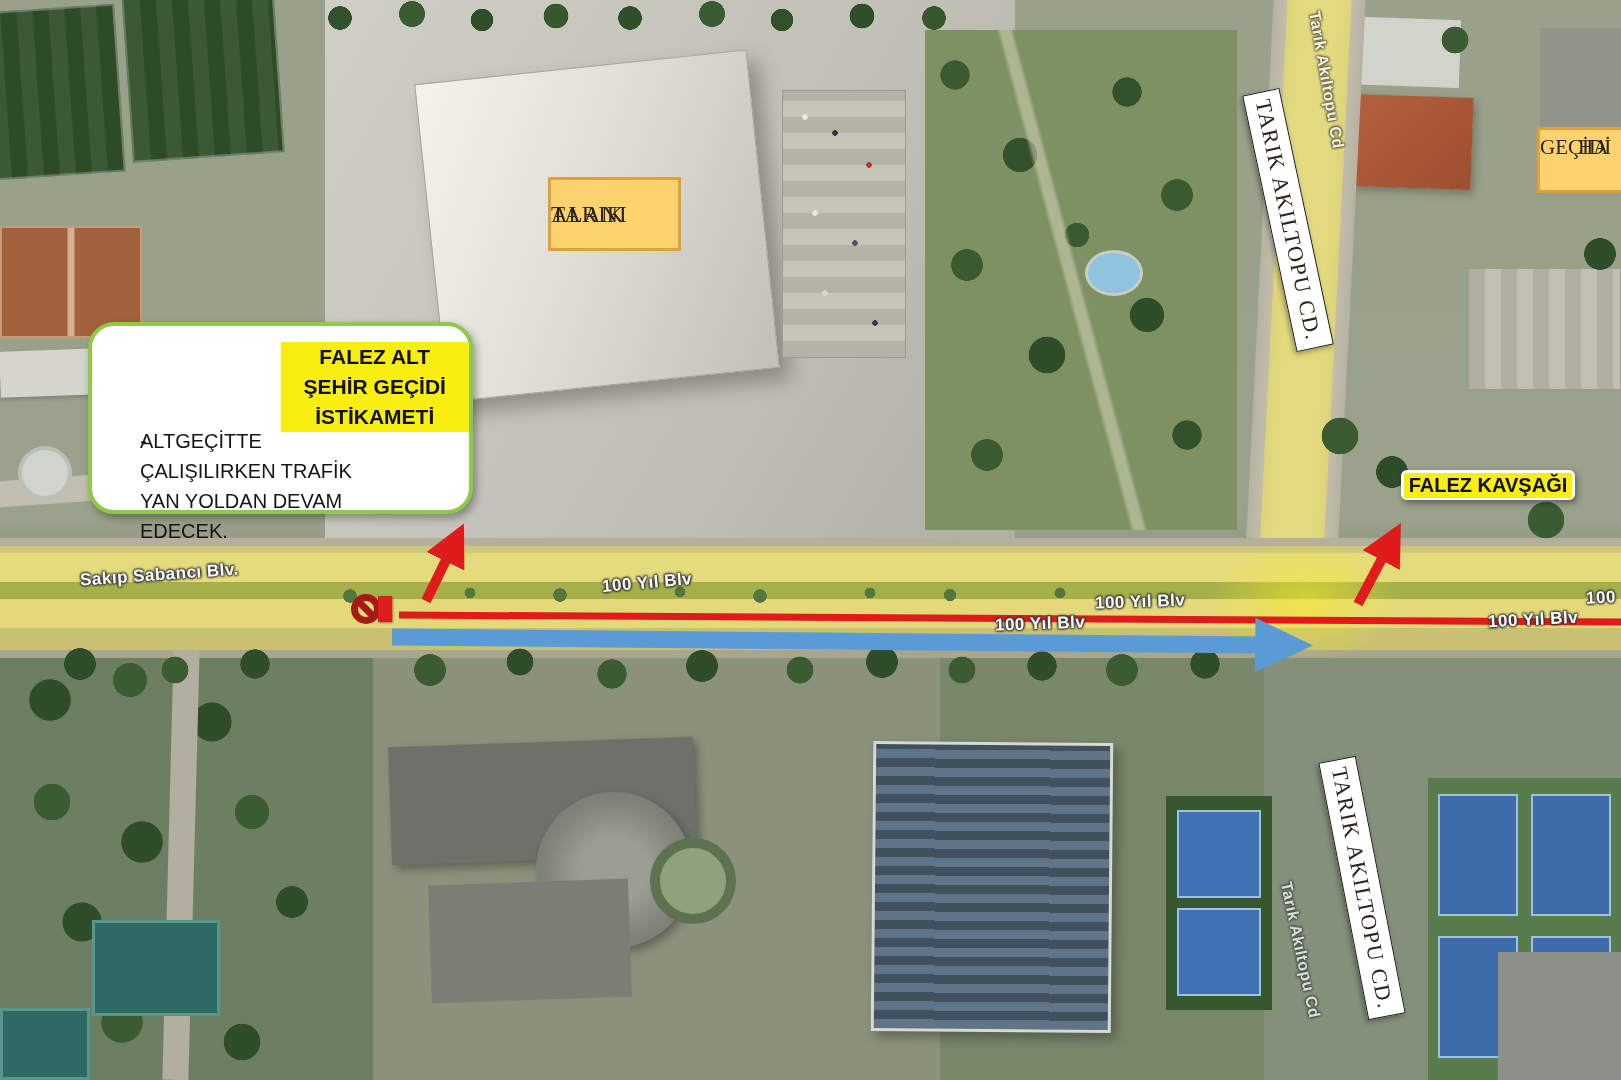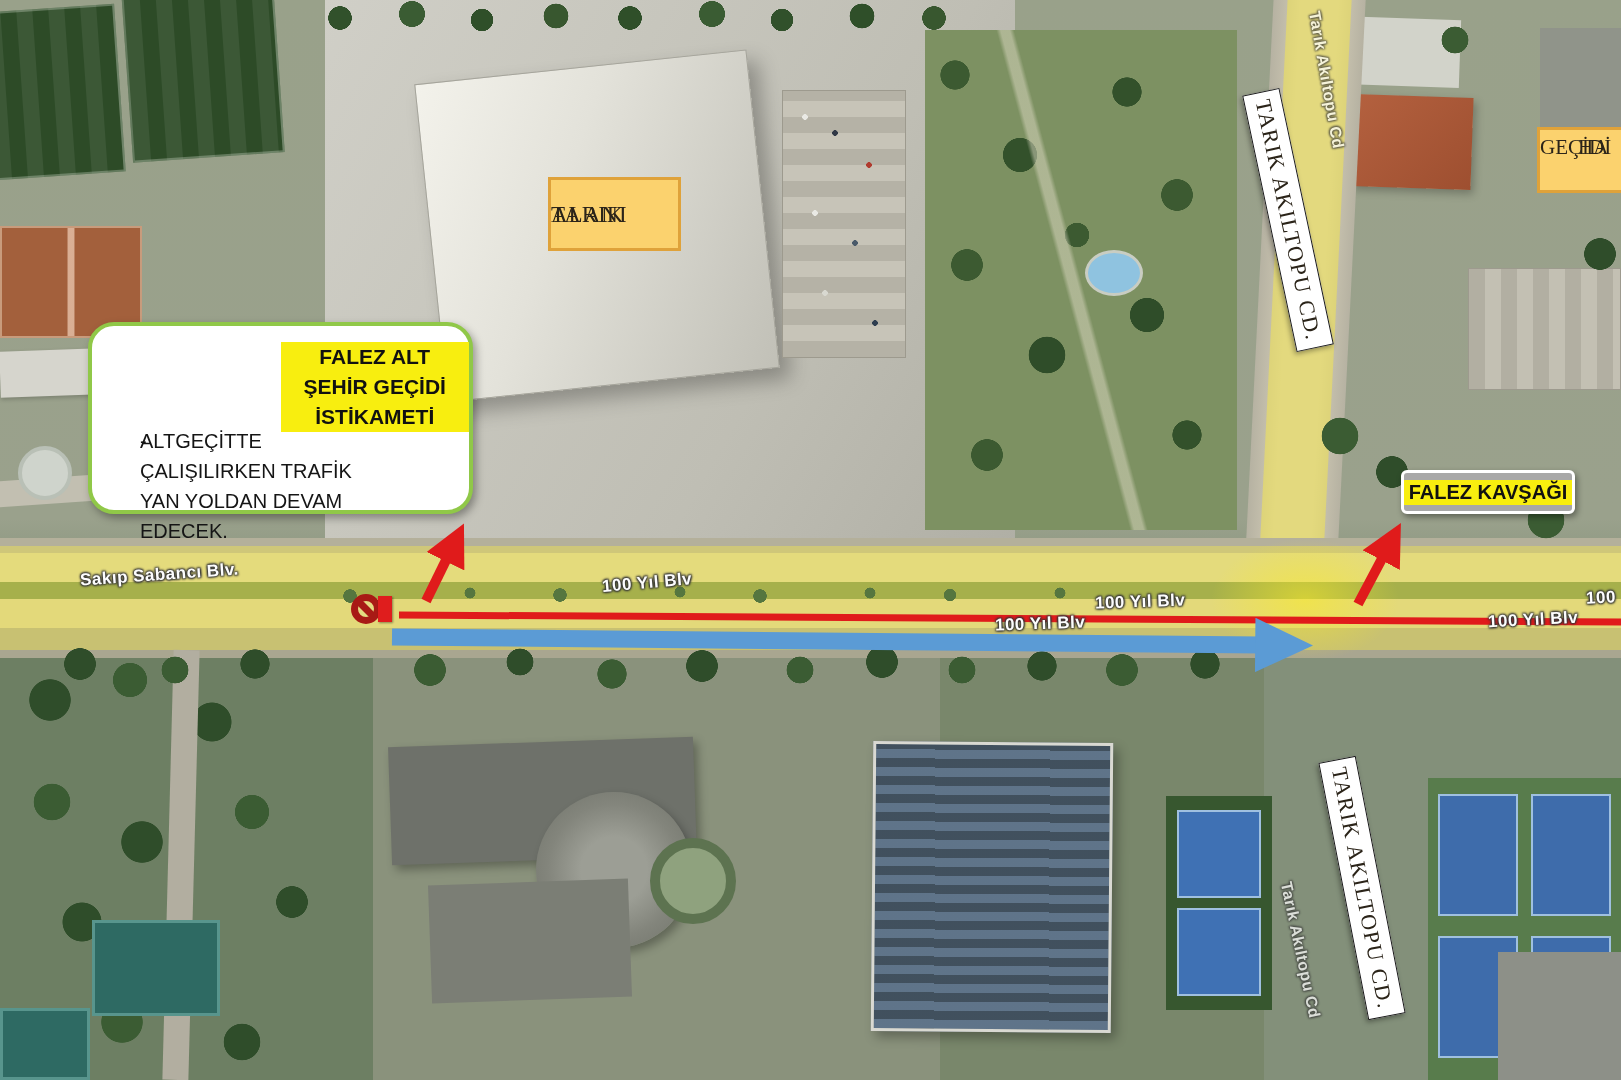--- a/index.html
+++ b/index.html
@@ -170,21 +170,21 @@
   .plate-tarik{width:262px;height:38px;background:#fff;border:1.5px solid #1a1a1a;
     font-size:22px;letter-spacing:1.5px;line-height:35px;box-shadow:2px 2px 5px rgba(0,0,0,.35);
     white-space:nowrap;}
   .tarik-top{left:1288px;top:220px;transform:translate(-50%,-50%) rotate(78deg);}
   .tarik-bottom{left:1362px;top:888px;transform:translate(-50%,-50%) rotate(79deg);}
 
   .box-calisma{left:694px;top:549px;width:182px;height:51px;background:#e8151f;
     border:2px solid #8c0d0d;border-radius:10px;z-index:30;color:#fff;font-weight:700;
     font-size:23px;display:flex;align-items:center;justify-content:center;
     box-shadow:2px 3px 6px rgba(0,0,0,.35);}
-  .box-kavsagi{left:1401px;top:470px;width:174px;height:44px;background:#a8a8a8;
+  .box-kavsagi{left:1401px;top:470px;width:174px;height:30px;background:#a8a8a8;
     border:3px solid #fff;border-radius:6px;z-index:30;display:flex;align-items:center;
     justify-content:center;box-shadow:2px 3px 6px rgba(0,0,0,.4);}
   .box-kavsagi span{position:static;background:#f8ee0f;color:#111;font-weight:700;
     font-size:20px;padding:1px 5px;white-space:nowrap;}
 
   .callout{left:88px;top:322px;width:385px;height:192px;background:#fff;
     border:4px solid #90c848;border-radius:26px;z-index:40;
     box-shadow:3px 4px 8px rgba(0,0,0,.35);}
   .callout-title{left:0;top:16px;width:100%;text-align:center;font-weight:700;
     font-size:21px;line-height:30px;color:#111;}

